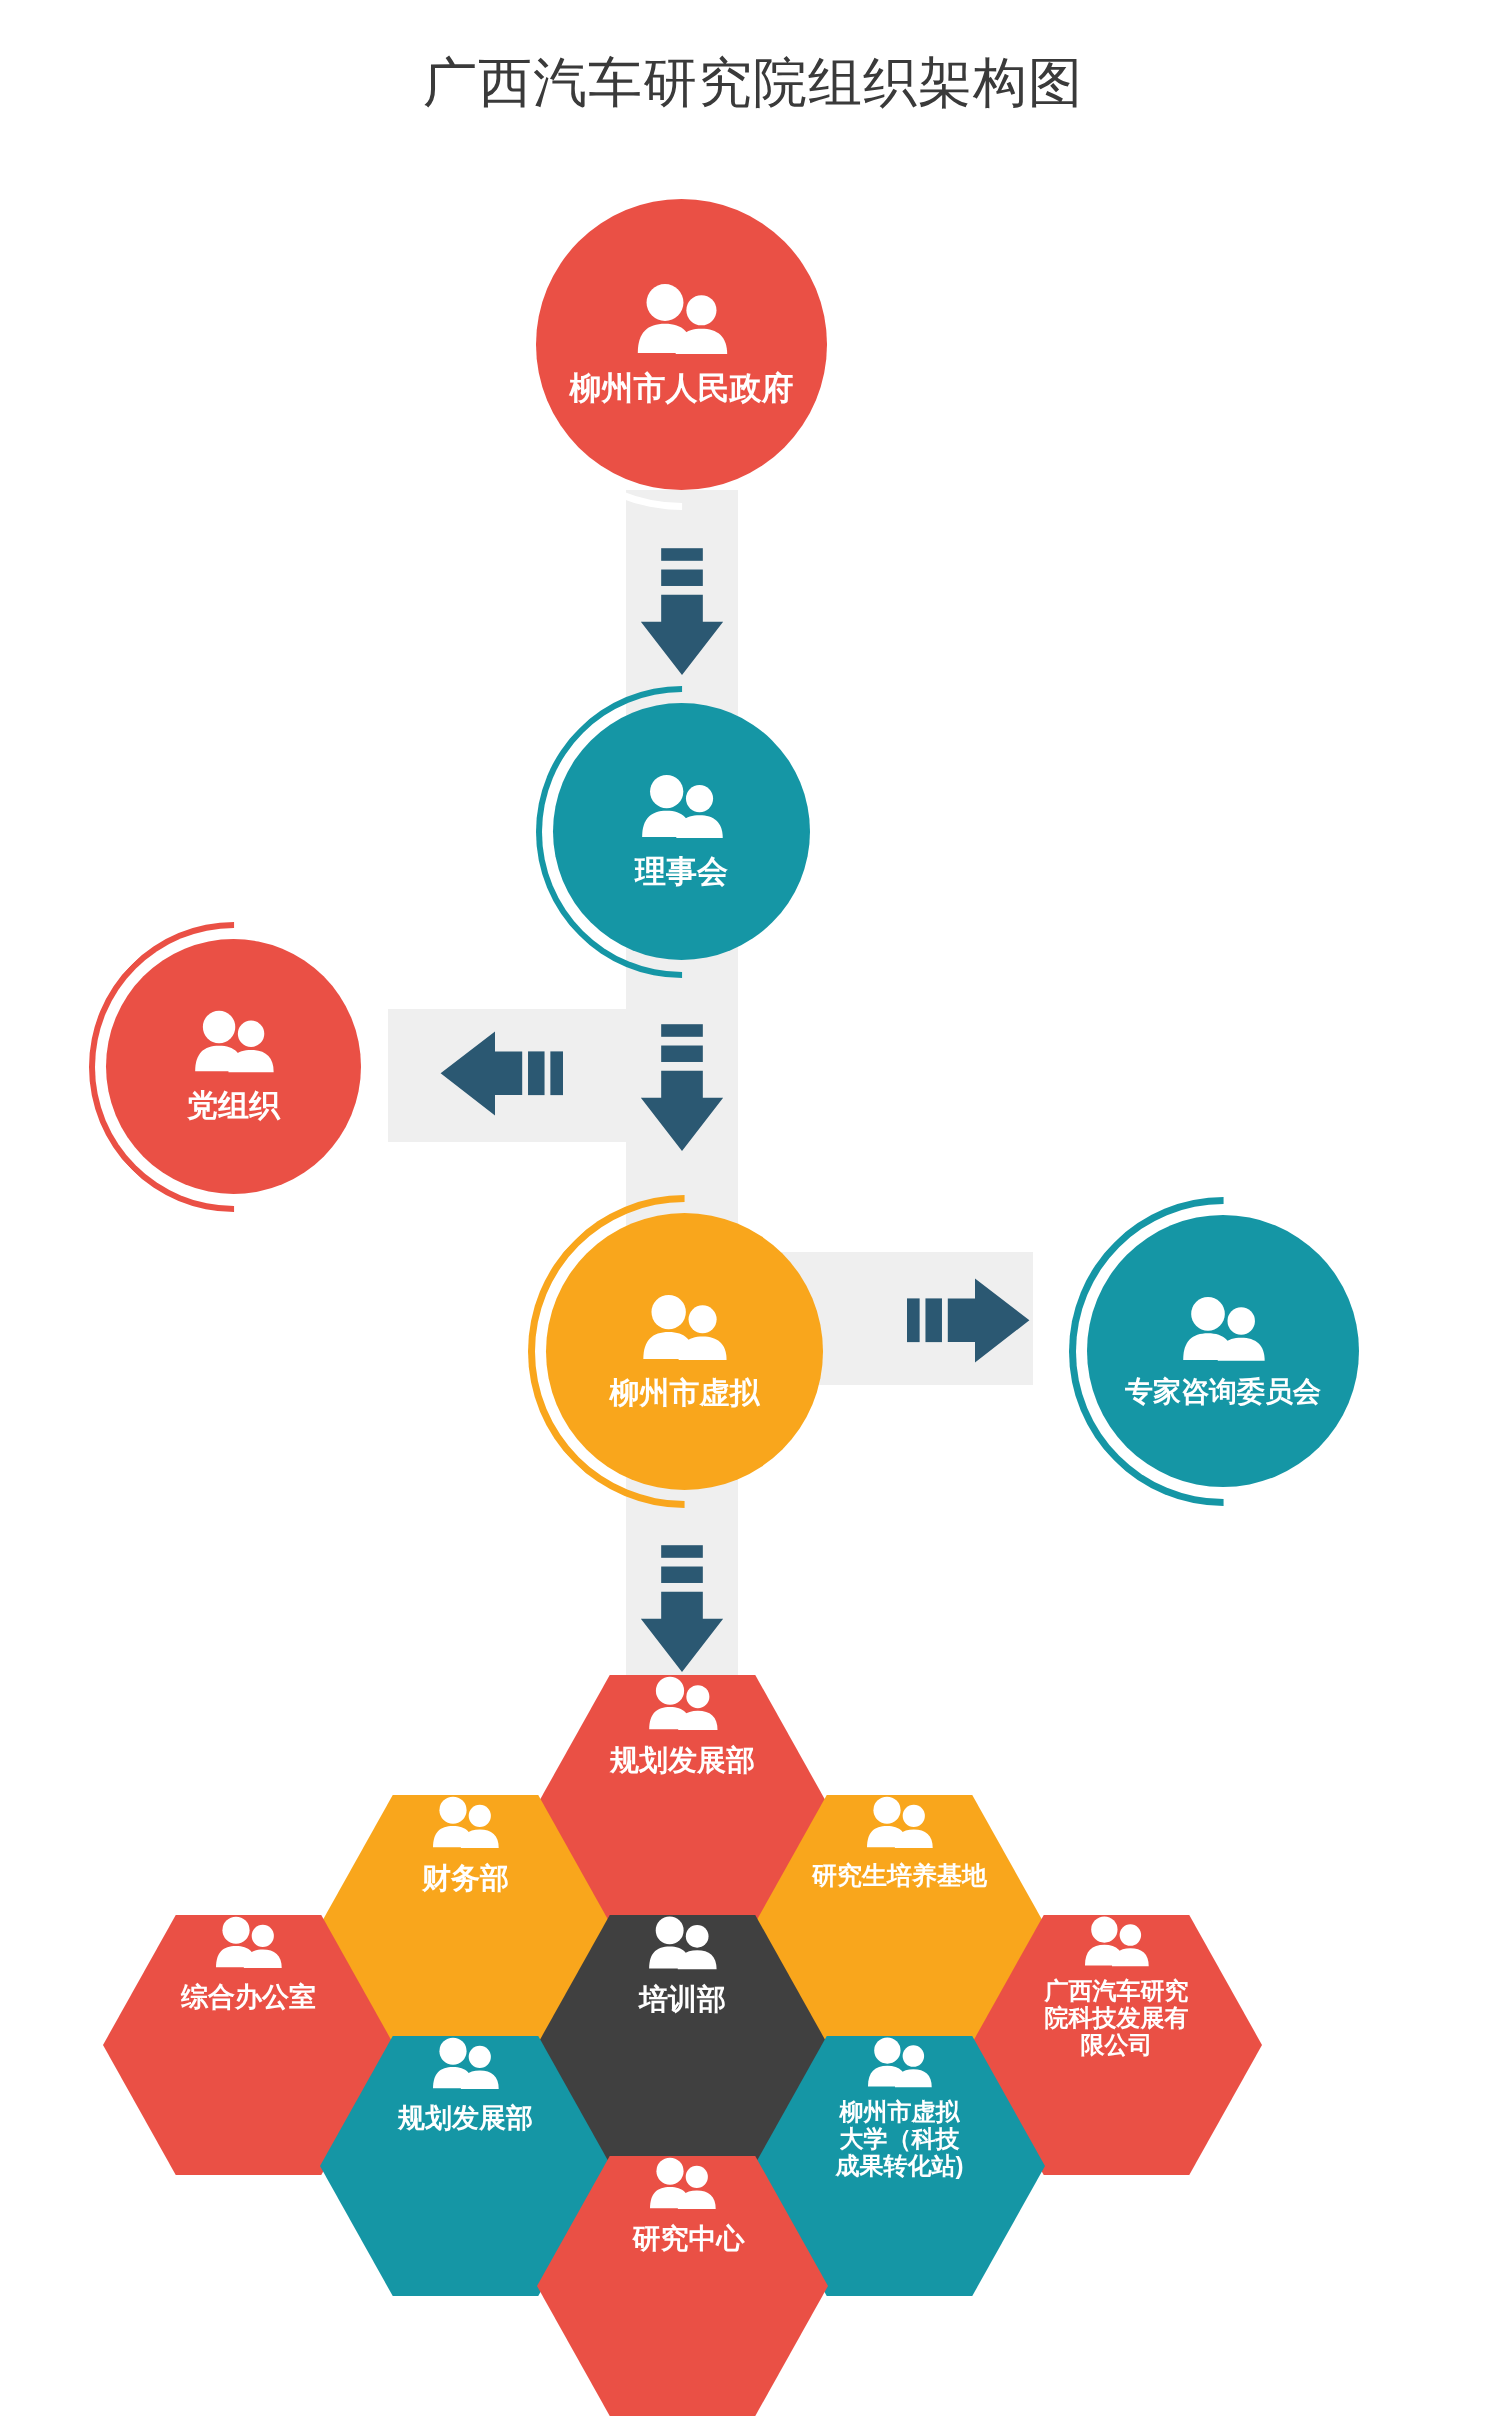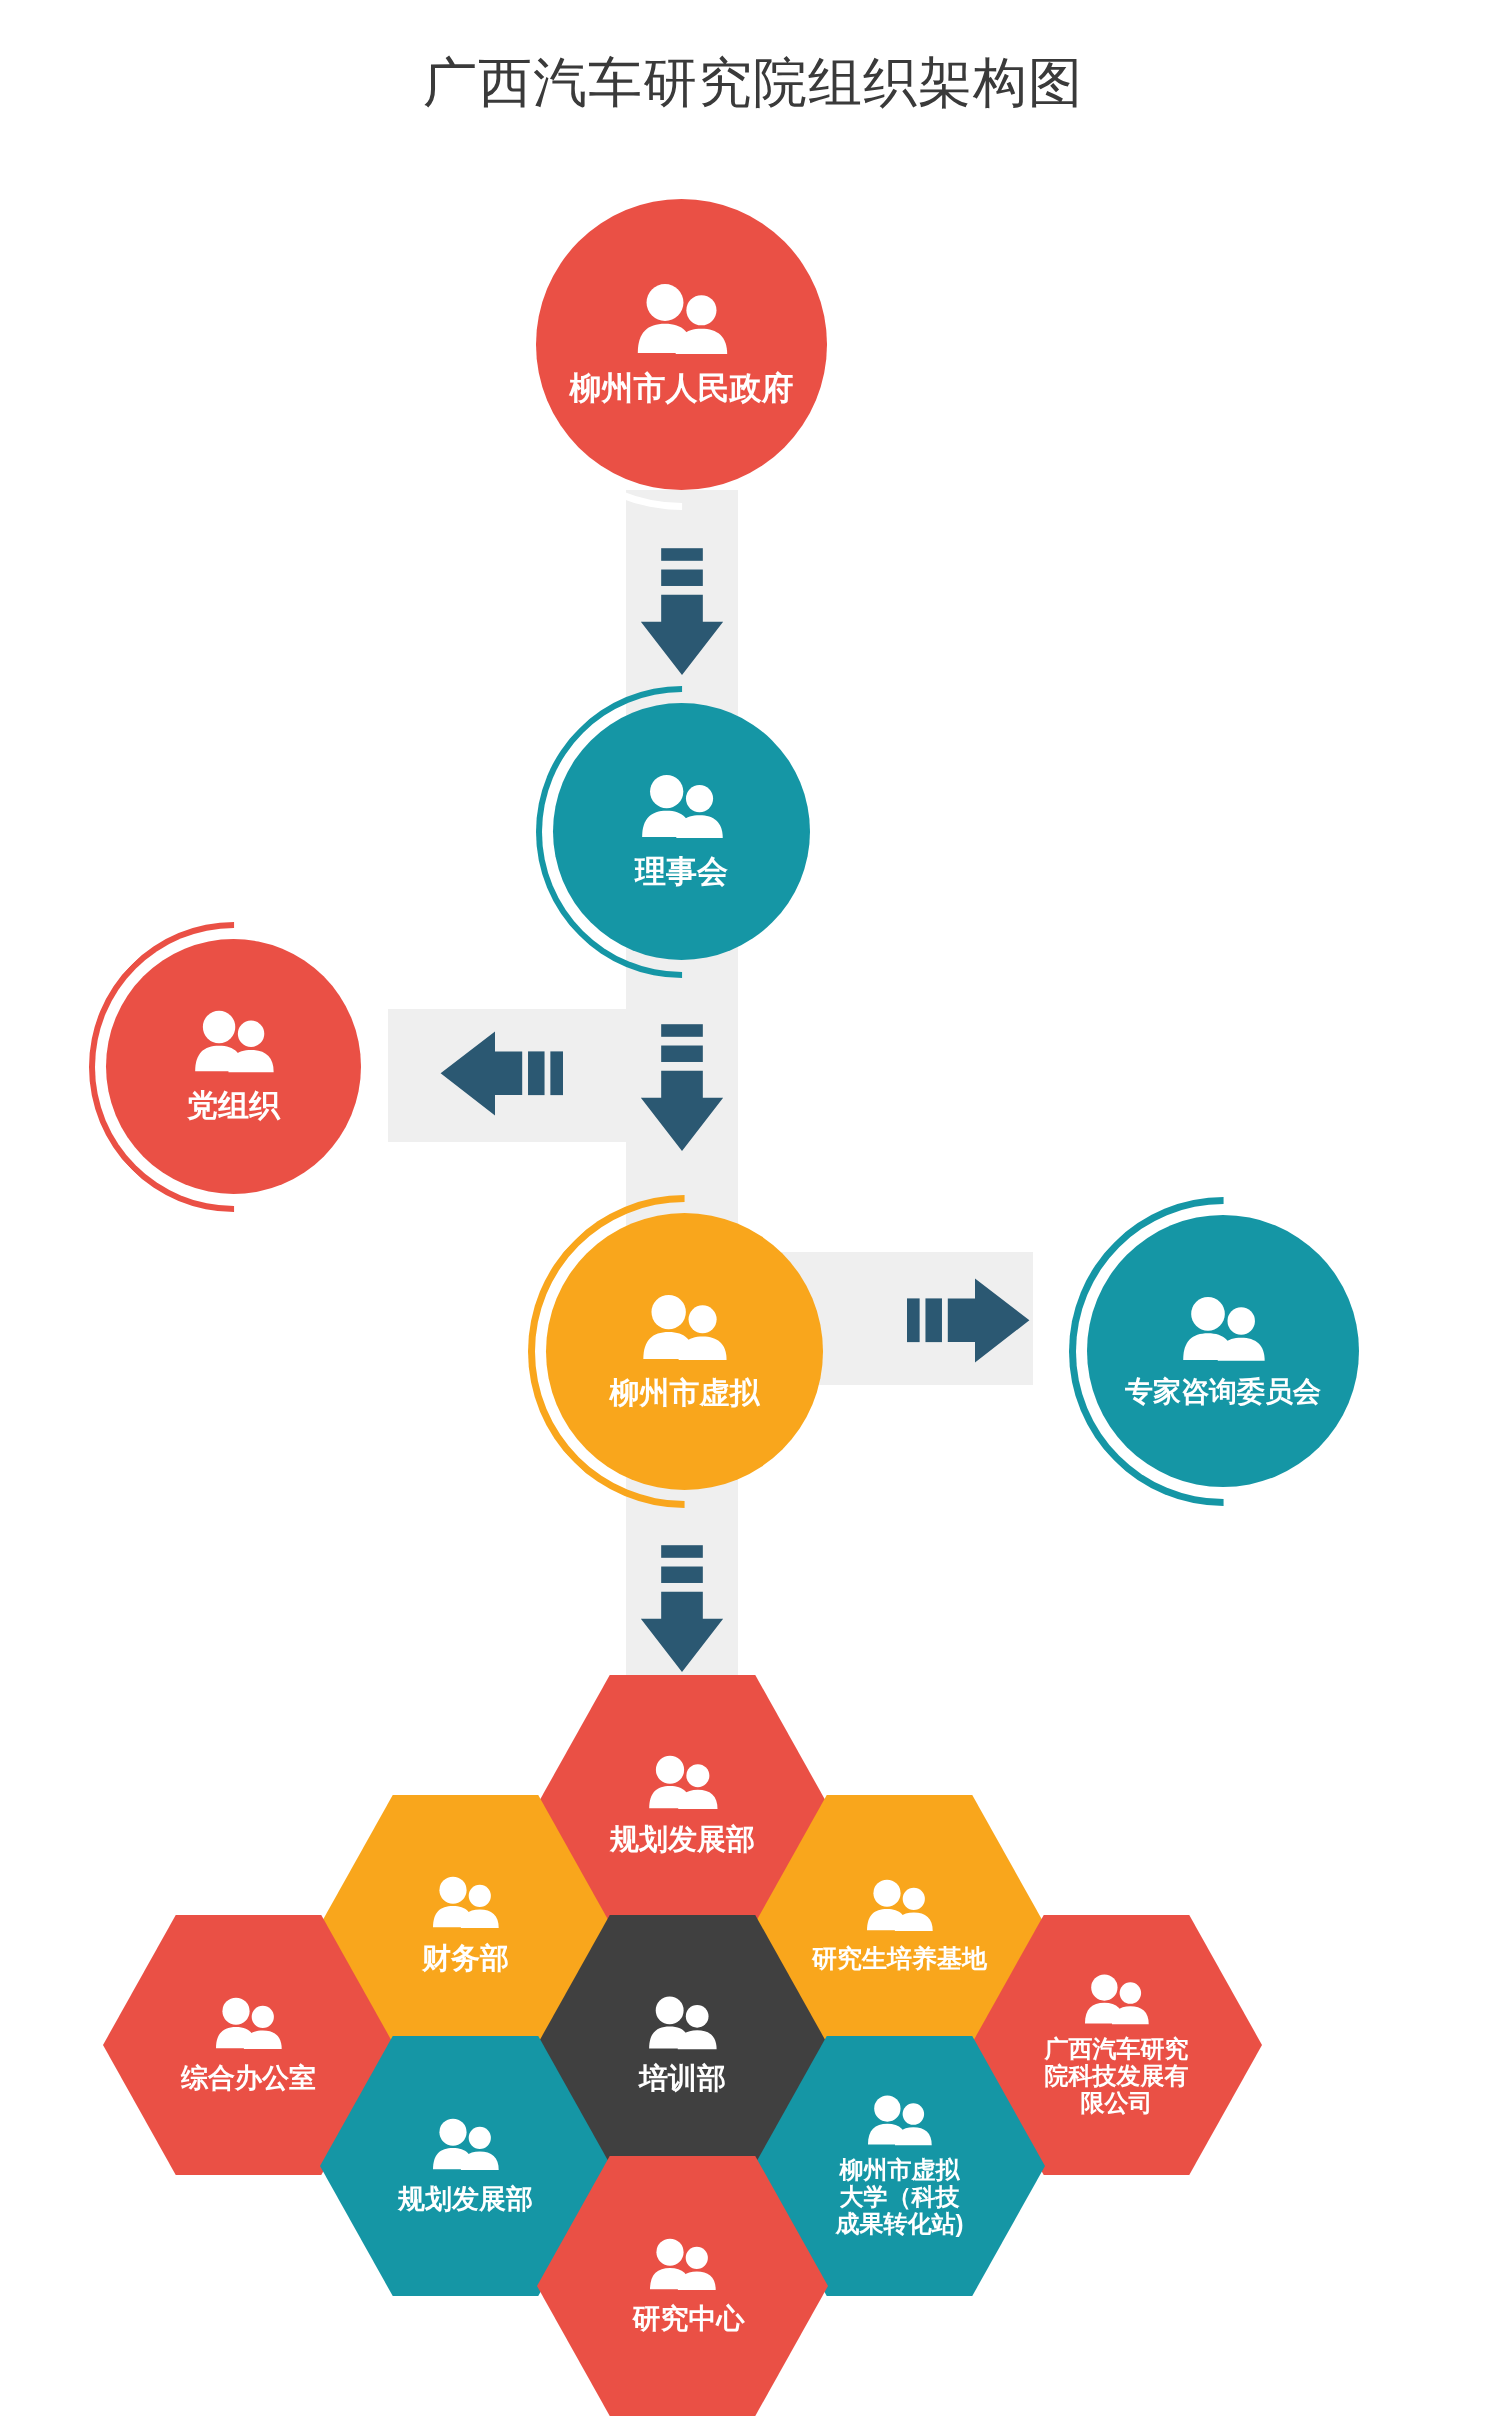--- a/index.html
+++ b/index.html
@@ -83,21 +83,21 @@
     white-space: nowrap;
   }
 
   
   .hex {
     position: absolute;
     clip-path: polygon(25% 0%, 75% 0%, 100% 50%, 75% 100%, 25% 100%, 0% 50%);
     display: flex;
     flex-direction: column;
     align-items: center;
-    justify-content: center;
+    justify-content: flex-start;
   }
   .hex .people-icon {
     display: block;
   }
   .hex .hex-label {
     color: #ffffff;
     font-weight: bold;
     text-align: center;
     line-height: 1.13;
   }

